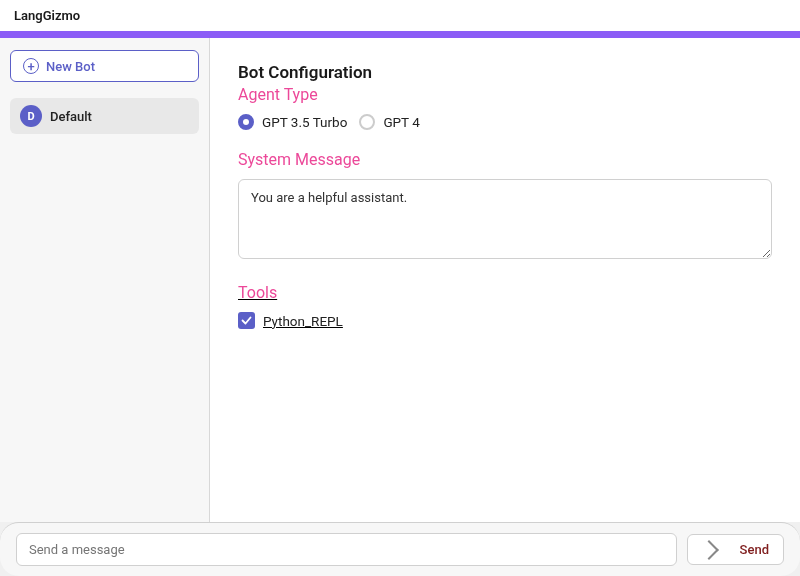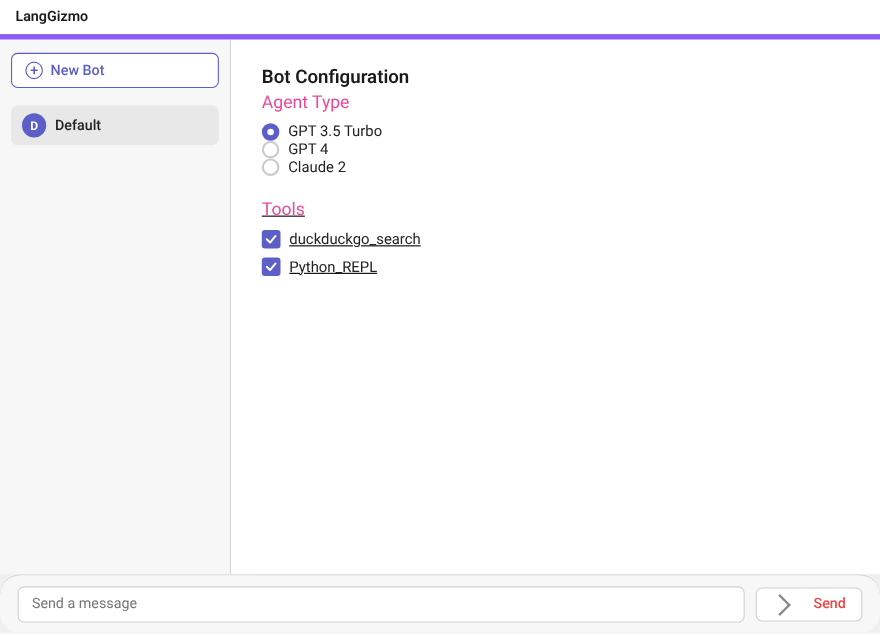--- a/index.html
+++ b/index.html
@@ -14,21 +14,21 @@
       height: 576px;
       background: #f0f0f0;
       overflow: hidden;
       display: flex;
       flex-direction: column;
     }
 
     
     .title-bar {
       background: #ffffff;
-      border-bottom: 5px solid #8b5cf6;
+      border-bottom: 7px solid #8b5cf6;
       padding: 8px 14px;
       font-size: 13px;
       font-weight: 600;
       color: #1a1a1a;
       flex-shrink: 0;
     }
 
     
     .main-layout {
       display: flex;
@@ -133,22 +133,22 @@
       margin-bottom: 10px;
       font-weight: 400;
     }
 
     .agent-type-section {
       margin-bottom: 20px;
     }
 
     .radio-group {
       display: flex;
-      flex-direction: column;
-      gap: 0;
+      flex-direction: row;
+      gap: 12px;
     }
 
     .radio-item {
       display: flex;
       align-items: center;
       gap: 8px;
       cursor: pointer;
       font-size: 13.5px;
       color: #222;
     }
@@ -257,21 +257,21 @@
     .send-btn {
       display: flex;
       align-items: center;
       gap: 22px;
       background: #fff;
       border: 1px solid #d0d0d0;
       border-radius: 6px;
       padding: 7px 14px;
       cursor: pointer;
       font-size: 13px;
-      color: #ef4444;
+      color: #7f1d1d;
       font-weight: 500;
     }
 
     .send-icon-shape {
       width: 14px;
       height: 14px;
       border-top: 2px solid #888;
       border-right: 2px solid #888;
       transform: rotate(45deg);
       margin-right: 2px;
@@ -304,39 +304,31 @@
       <div class="section-header">Agent Type</div>
       <div class="radio-group">
         <label class="radio-item">
           <div class="radio-circle selected"></div>
           <span>GPT 3.5 Turbo</span>
         </label>
         <label class="radio-item">
           <div class="radio-circle"></div>
           <span>GPT 4</span>
         </label>
-        <label class="radio-item">
-          <div class="radio-circle"></div>
-          <span>Claude 2</span>
-        </label>
       </div>
     </div>
 
+    <div class="system-message-section">
+      <div class="section-header">System Message</div>
+      <textarea class="system-message-textarea" style="">You are a helpful assistant.</textarea>
+    </div>
 
     <div class="tools-section">
       <div class="section-header">Tools</div>
       <div class="checkbox-group">
-        <label class="checkbox-item">
-          <div class="checkbox-box">
-            <svg viewBox="0 0 11 11">
-              <polyline points="1.5,5.5 4.5,8.5 9.5,2.5" fill="none" stroke="white" stroke-width="1.8" stroke-linecap="round" stroke-linejoin="round"></polyline>
-            </svg>
-          </div>
-          <span>duckduckgo_search</span>
-        </label>
         <label class="checkbox-item">
           <div class="checkbox-box">
             <svg viewBox="0 0 11 11">
               <polyline points="1.5,5.5 4.5,8.5 9.5,2.5" fill="none" stroke="white" stroke-width="1.8" stroke-linecap="round" stroke-linejoin="round"></polyline>
             </svg>
           </div>
           <span>Python_REPL</span>
         </label>
       </div>
     </div>

